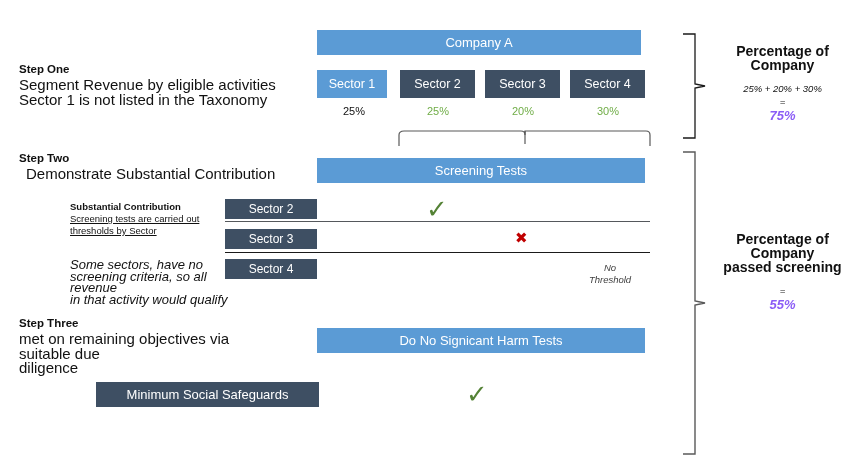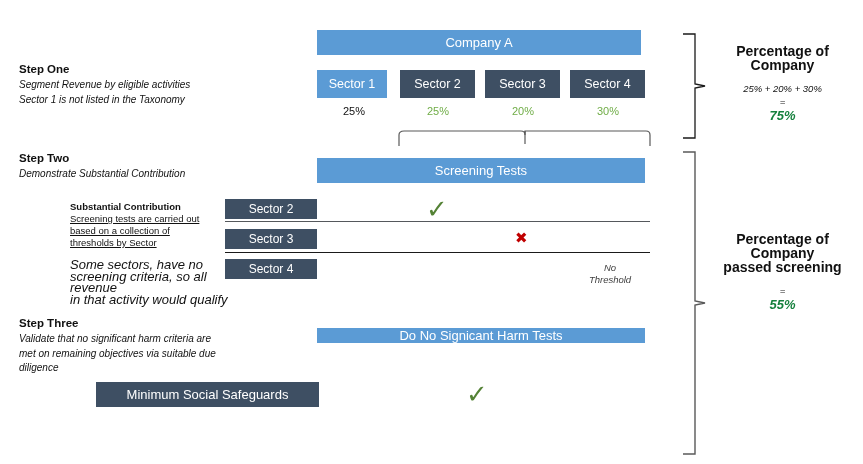--- a/index.html
+++ b/index.html
@@ -9,21 +9,21 @@
     font-family:"Liberation Sans", sans-serif;
     color:#111111;
     overflow:hidden;
   }
   #stage{position:relative;width:863px;height:464px;}
 
   .abs{position:absolute;}
 
   
   .step-title{font-size:11.5px;font-weight:bold;color:#111;white-space:nowrap;line-height:14px;}
-  .step-desc{font-size:10px;font-style:italic;color:#111;line-height:14.5px;}
+  .step-desc{font-size:15px;color:#111;line-height:14.5px;}
 
   
   .bar{
     display:flex;align-items:center;justify-content:center;
     color:#ffffff;text-align:center;
     font-size:13px;
     box-sizing:border-box;
   }
   .bar-blue{background:#5B9BD5;}
   .bar-dark{background:#3E4F63;}
@@ -50,21 +50,21 @@
   .no-threshold{font-size:9.5px;font-style:italic;color:#404040;text-align:center;line-height:12px;}
 
   
   .mark-check{color:#548235;font-size:26px;line-height:1;font-family:"DejaVu Sans",sans-serif;}
   .mark-cross{color:#C00000;font-size:15px;font-weight:bold;line-height:1;font-family:"DejaVu Sans",sans-serif;}
 
   
   .ann-title{font-size:14px;font-weight:bold;text-align:center;line-height:14px;color:#111;}
   .ann-sum{font-size:9.5px;font-style:italic;text-align:center;line-height:13px;color:#111;}
   .ann-eq{font-size:9.5px;font-style:italic;text-align:center;line-height:13px;color:#111;}
-  .ann-res{font-size:13px;font-style:italic;font-weight:bold;text-align:center;color:#15803d;line-height:16px;}
+  .ann-res{font-size:13px;font-style:italic;font-weight:bold;text-align:center;color:#8b5cf6;line-height:16px;}
 
   
   svg{display:block;overflow:visible;}
 </style>
 </head>
 <body>
 
 <div id="stage">
 
   <div class="abs step-title" style="left:19px;top:62px;">Step One</div>
@@ -86,28 +86,27 @@
   <div class="abs pct pct-green" style="left:568px;top:105px;">30%</div>
 
   <div class="abs" style="left:398px;top:126px;">
     <svg width="254" height="20" viewBox="0 0 254 20">
       <path d="M1 20 L1 9 Q1 5 6 5 L123 5 Q127 5 127 9 L127 5 Q127 5 131 5 L248 5 Q252 5 252 9 L252 20" fill="none" stroke="#595959" stroke-width="1.2"></path>
       <path d="M127 5 L127 18" fill="none" stroke="#595959" stroke-width="1.2"></path>
     </svg>
   </div>
 
   <div class="abs step-title" style="left:19px;top:151px;">Step Two</div>
-  <div class="abs step-desc" style="left:19px;top:167px;width:300px;">Demonstrate Substantial Contribution</div>
+  <div class="abs step-desc" style="left:26px;top:167px;width:300px;">Demonstrate Substantial Contribution</div>
 
   <div class="abs bar bar-blue" style="left:317px;top:158px;width:328px;height:25px;">Screening Tests</div>
 
   <div class="abs" style="left:70px;top:201px;width:150px;">
     <div class="note-bold">Substantial Contribution</div>
     <div class="note-reg">Screening tests are carried out</div>
-    <div class="note-reg">based on a  collection of</div>
     <div class="note-reg">thresholds by Sector</div>
   </div>
 
   <div class="abs" style="left:70px;top:259px;width:160px;">
     <div class="note-ital">Some sectors, have no</div>
     <div class="note-ital">screening criteria, so all revenue</div>
     <div class="note-ital">in that activity would qualify</div>
   </div>
 
   <div class="abs sector-box sector-dark" style="left:225px;top:199px;width:92px;height:20px;font-size:12px;">Sector 2</div>
@@ -120,26 +119,25 @@
   <div class="abs mark-check" style="left:426px;top:196px;">✓</div>
   <div class="abs mark-cross" style="left:515px;top:231px;">✖</div>
 
   <div class="abs no-threshold" style="left:575px;top:262px;width:70px;">
     <div>No</div>
     <div>Threshold</div>
   </div>
 
   <div class="abs step-title" style="left:19px;top:316px;">Step Three</div>
   <div class="abs step-desc" style="left:19px;top:332px;width:250px;">
-    <div>Validate that no significant harm criteria are</div>
     <div>met on remaining objectives via suitable due</div>
     <div>diligence</div>
   </div>
 
-  <div class="abs bar bar-blue" style="left:317px;top:328px;width:328px;height:15px;text-align:center;">Do No Signicant Harm Tests</div>
+  <div class="abs bar bar-blue" style="left:317px;top:328px;width:328px;height:25px;text-align:center;">Do No Signicant Harm Tests</div>
 
   <div class="abs bar bar-dark" style="left:96px;top:382px;width:223px;height:25px;">Minimum Social Safeguards</div>
 
   <div class="abs mark-check" style="left:466px;top:381px;">✓</div>
 
   <div class="abs" style="left:681px;top:32px;">
     <svg width="30" height="108" viewBox="0 0 30 108">
       <path d="M2 2 L14 2 L14 52 L24 54 L14 56 L14 106 L2 106" fill="none" stroke="#1a1a1a" stroke-width="1.3" stroke-linejoin="miter"></path>
     </svg>
   </div>

